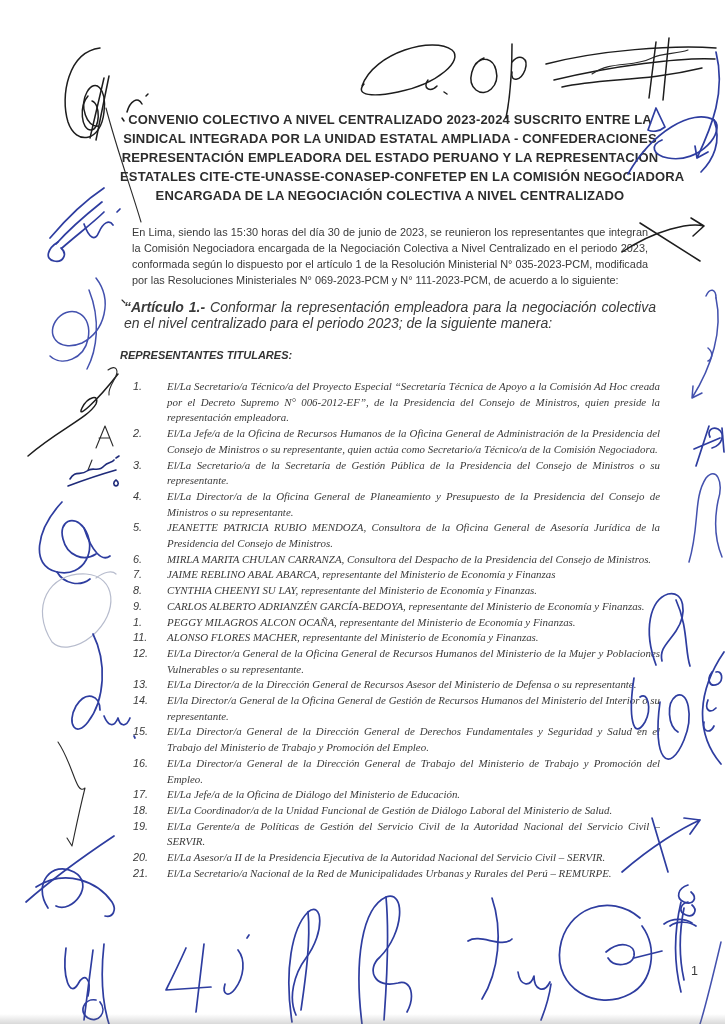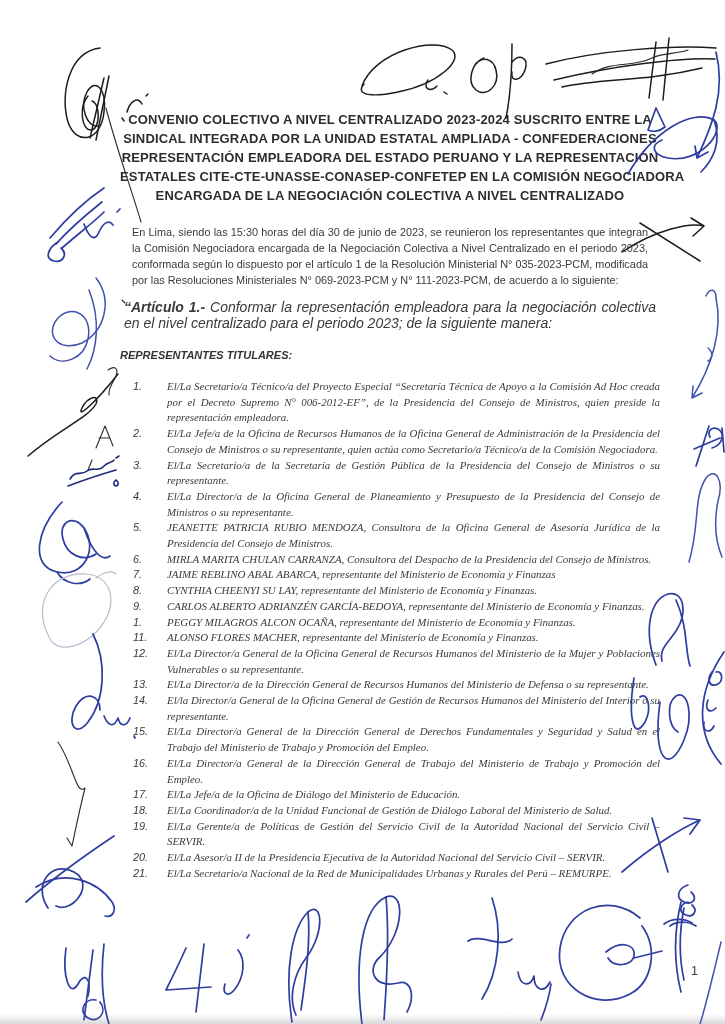--- a/index.html
+++ b/index.html
@@ -110,21 +110,21 @@
     <div class="rep-text">ALONSO FLORES MACHER, representante del Ministerio de Economía y Finanzas.</div>
   </div>
 
   <div class="rep-row">
     <div class="rep-num">12.</div>
     <div class="rep-text">El/La Director/a General de la Oficina General de Recursos Humanos del Ministerio de la Mujer y Poblaciones Vulnerables o su representante.</div>
   </div>
 
   <div class="rep-row">
     <div class="rep-num">13.</div>
-    <div class="rep-text">El/La Director/a de la Dirección General de Recursos Humanos del Ministerio de Defensa o su representante.</div>
+    <div class="rep-text">El/La Director/a de la Dirección General de Recursos Asesor del Ministerio de Defensa o su representante.</div>
   </div>
 
   <div class="rep-row">
     <div class="rep-num">14.</div>
     <div class="rep-text">El/la Director/a General de la Oficina General de Gestión de Recursos Humanos del Ministerio del Interior o su representante.</div>
   </div>
 
   <div class="rep-row">
     <div class="rep-num">15.</div>
     <div class="rep-text">El/La Director/a General de la Dirección General de Derechos Fundamentales y Seguridad y Salud en el Trabajo del Ministerio de Trabajo y Promoción del Empleo.</div>

